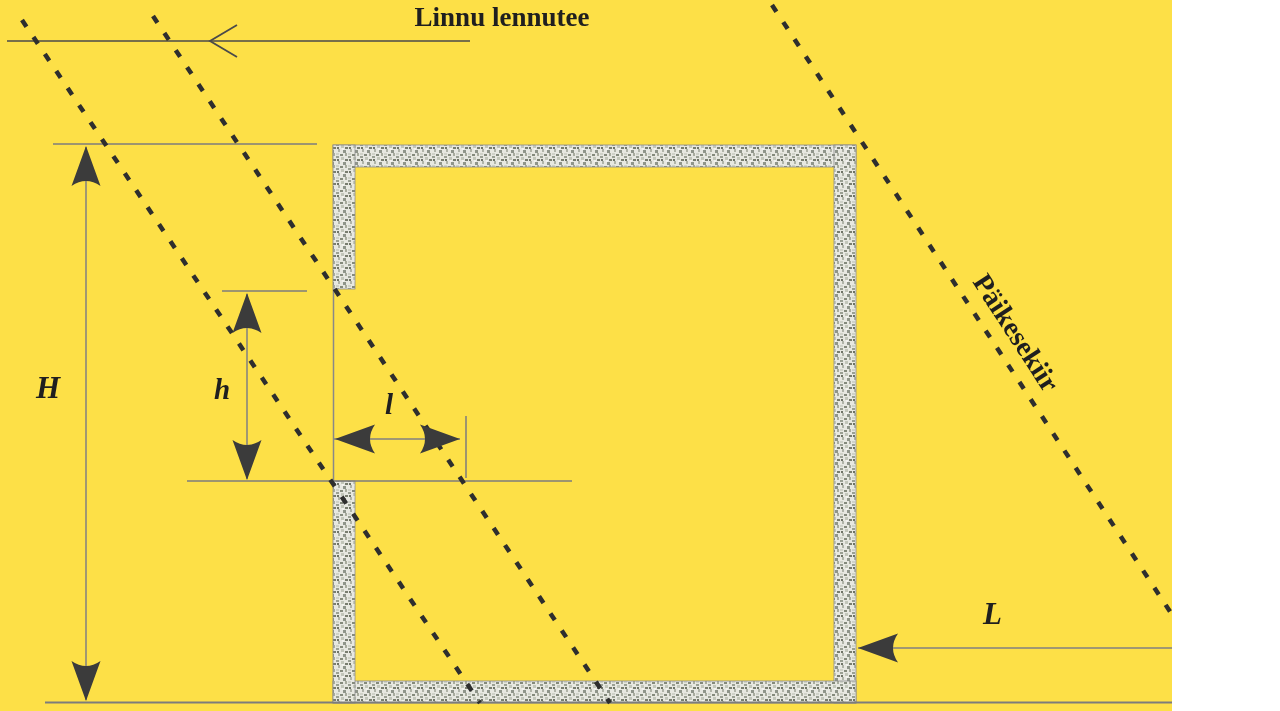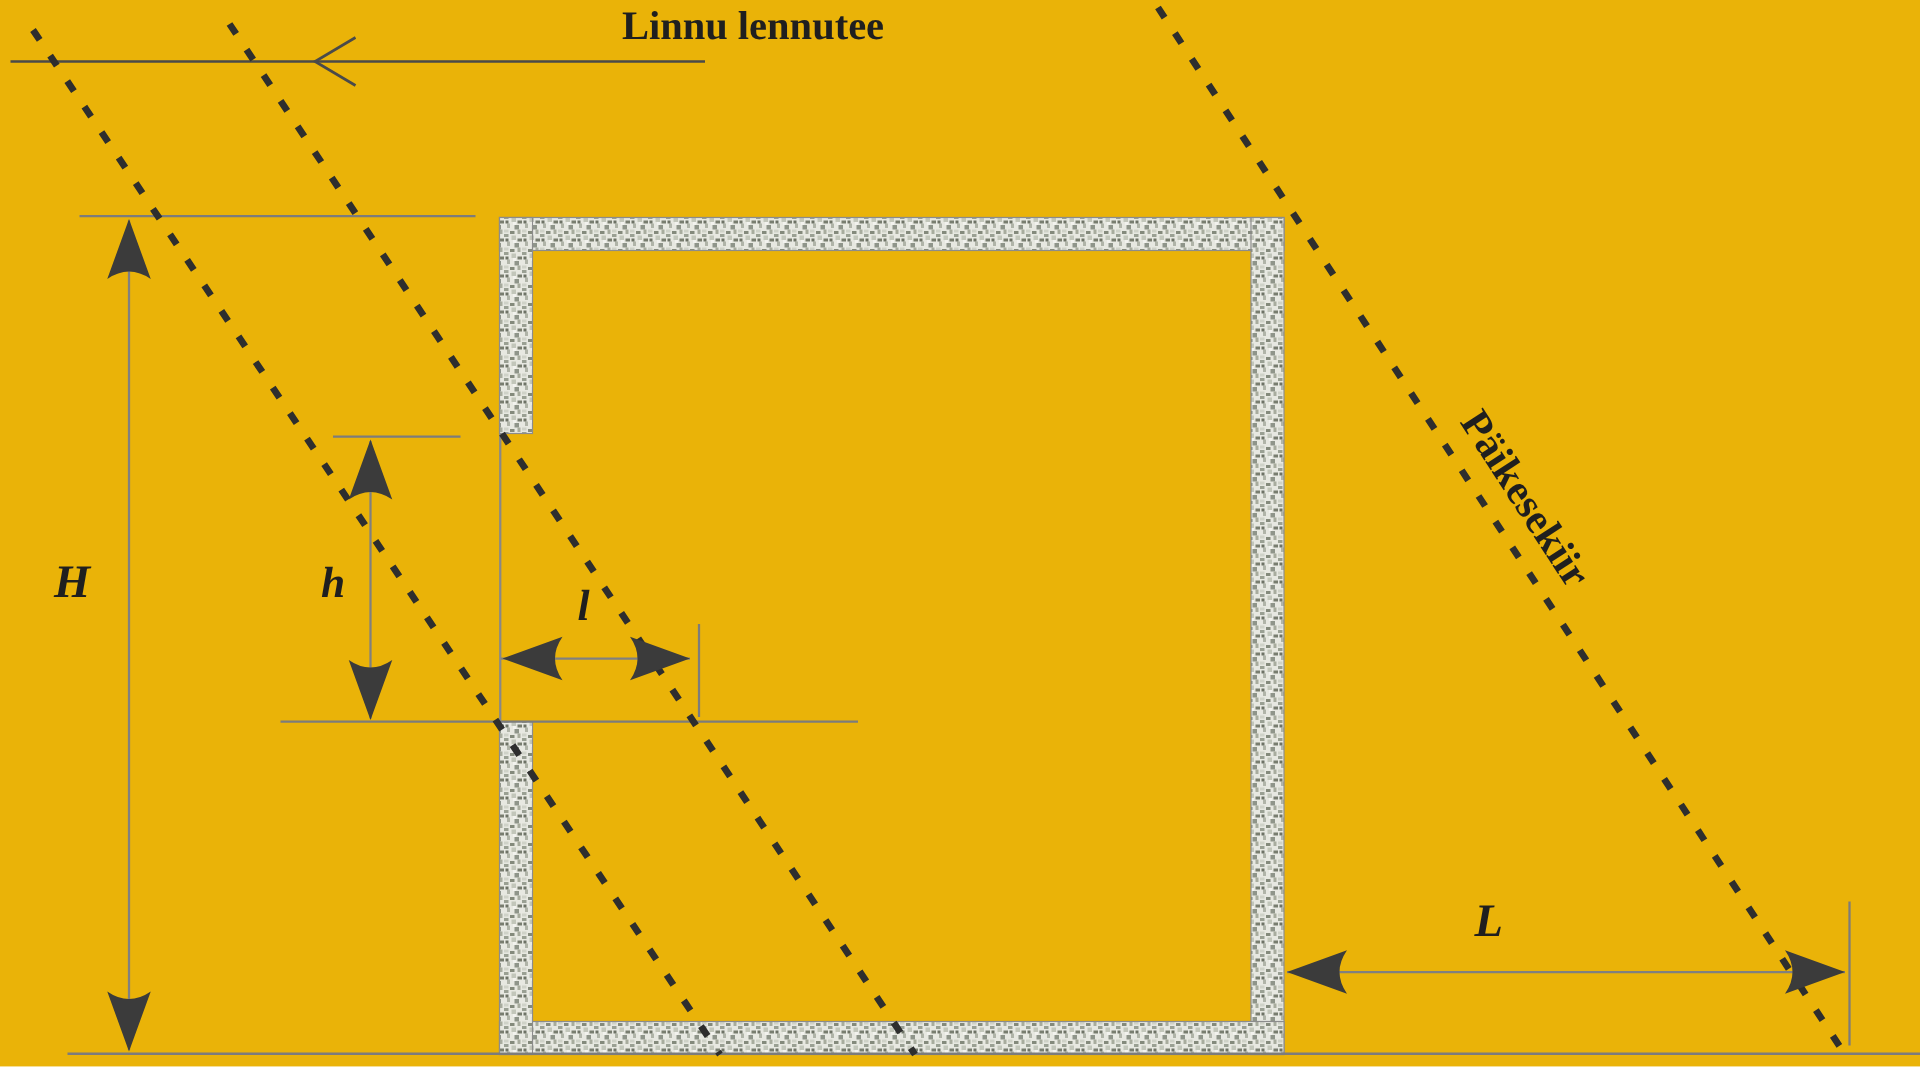--- a/index.html
+++ b/index.html
@@ -1,19 +1,19 @@
 <!DOCTYPE html>
 <html><head>
 <meta charset="utf-8">
 <style>
   html,body{margin:0;padding:0;background:#ffffff;}
   .stage{
     position:relative;
-    width:1280px;height:711px;
-    background:#eab308;
+    width:1172px;height:711px;
+    background:#fde047;
     overflow:hidden;
     font-family:"Liberation Serif","DejaVu Serif",serif;
   }
   .stage svg{position:absolute;left:0;top:0;}
   .lbl{
     position:absolute;
     color:#1f1f1f;
     font-weight:bold;
     white-space:nowrap;
     user-select:none;

